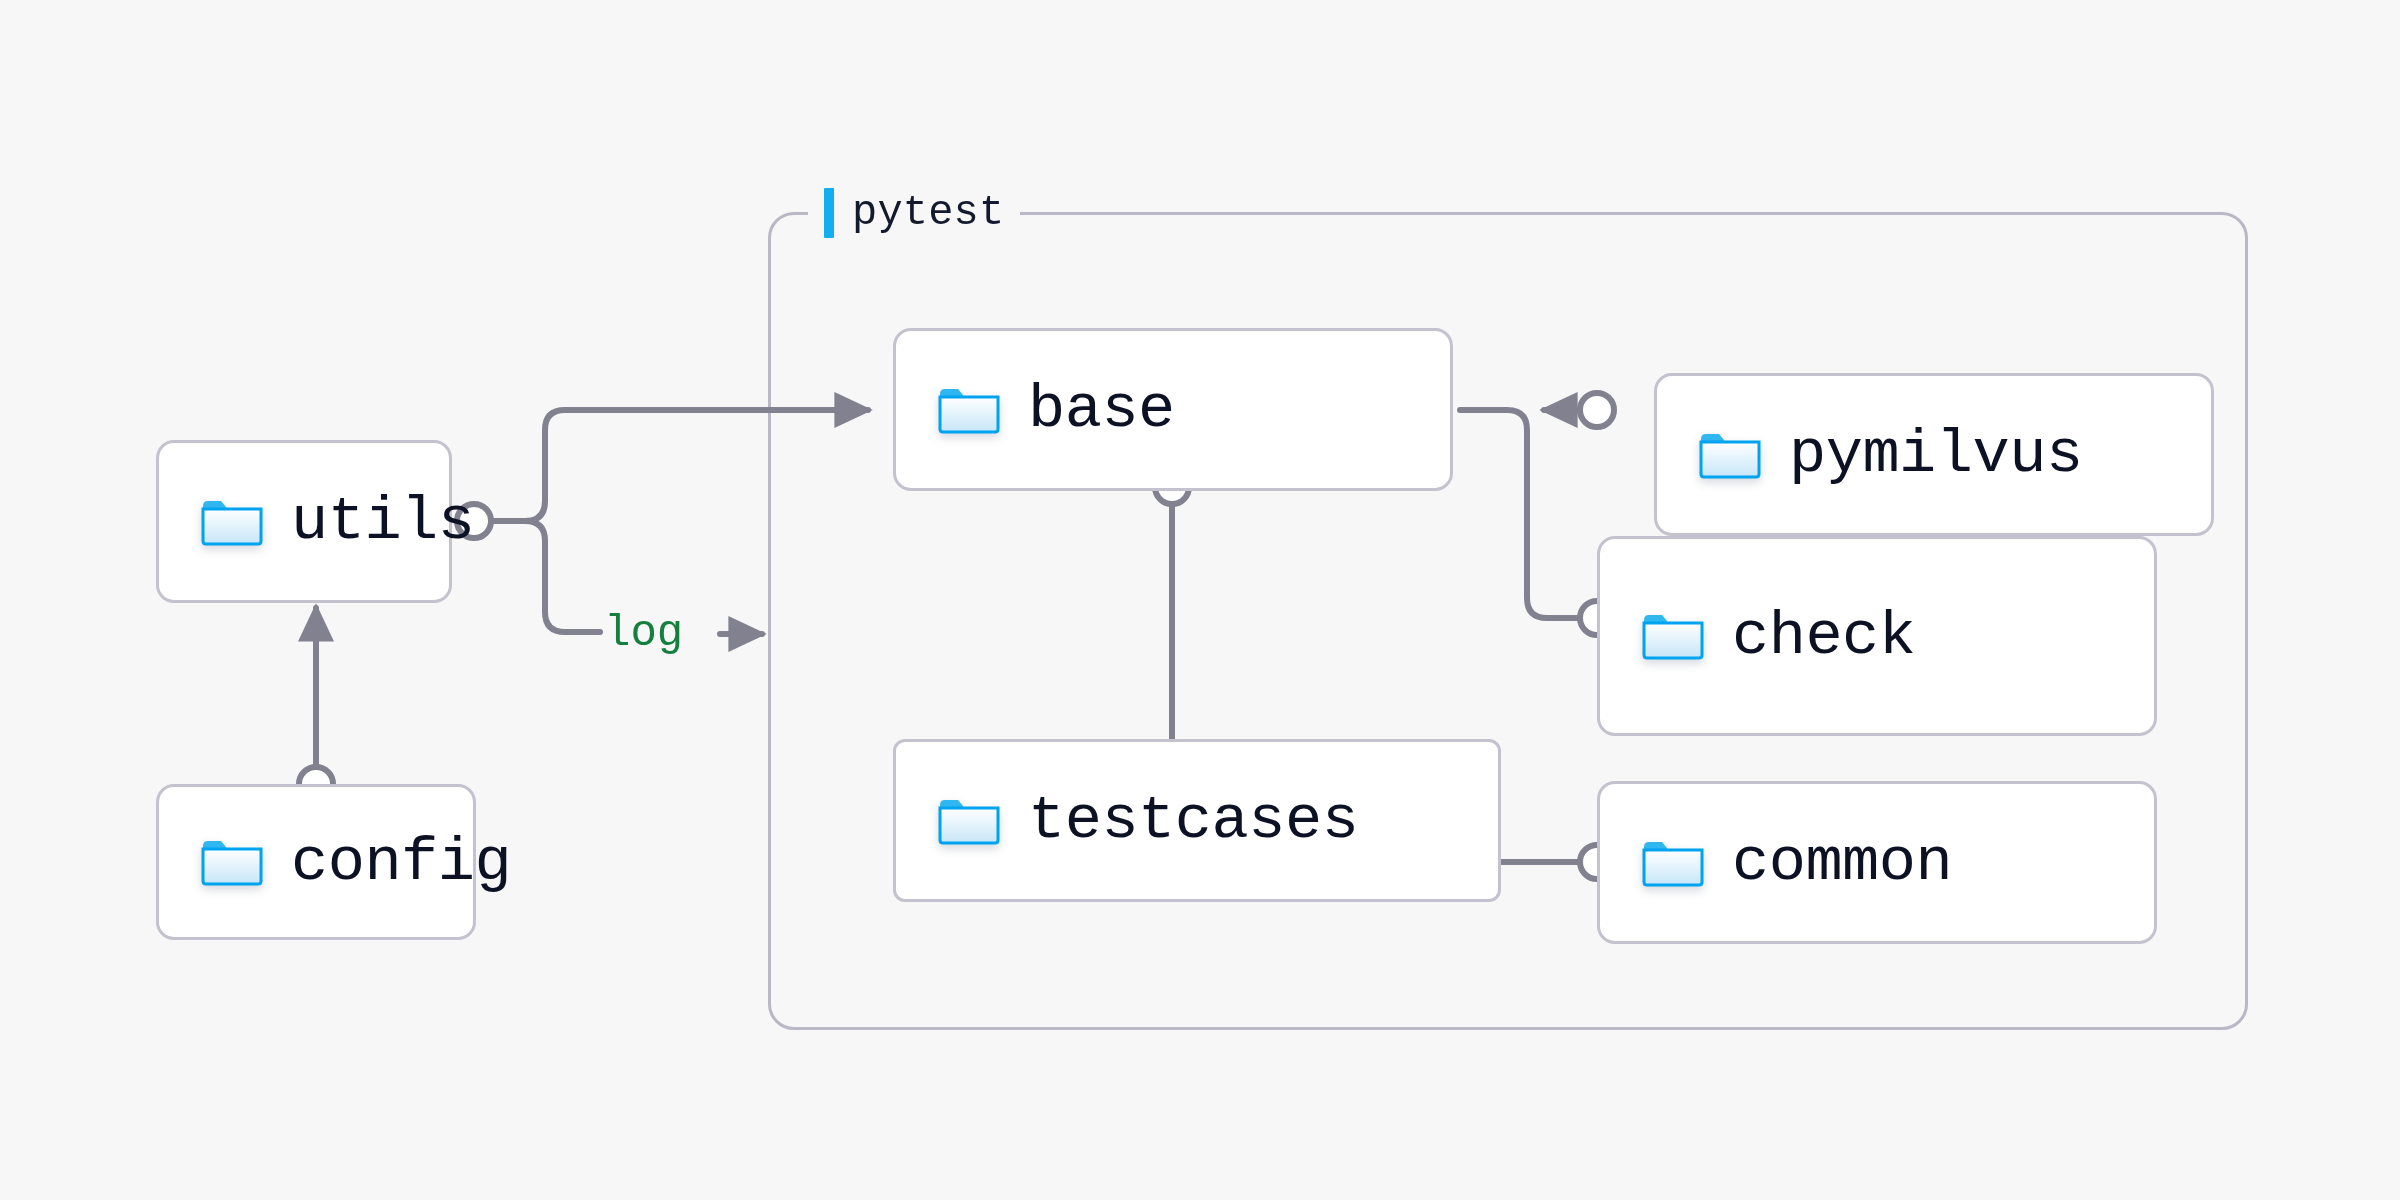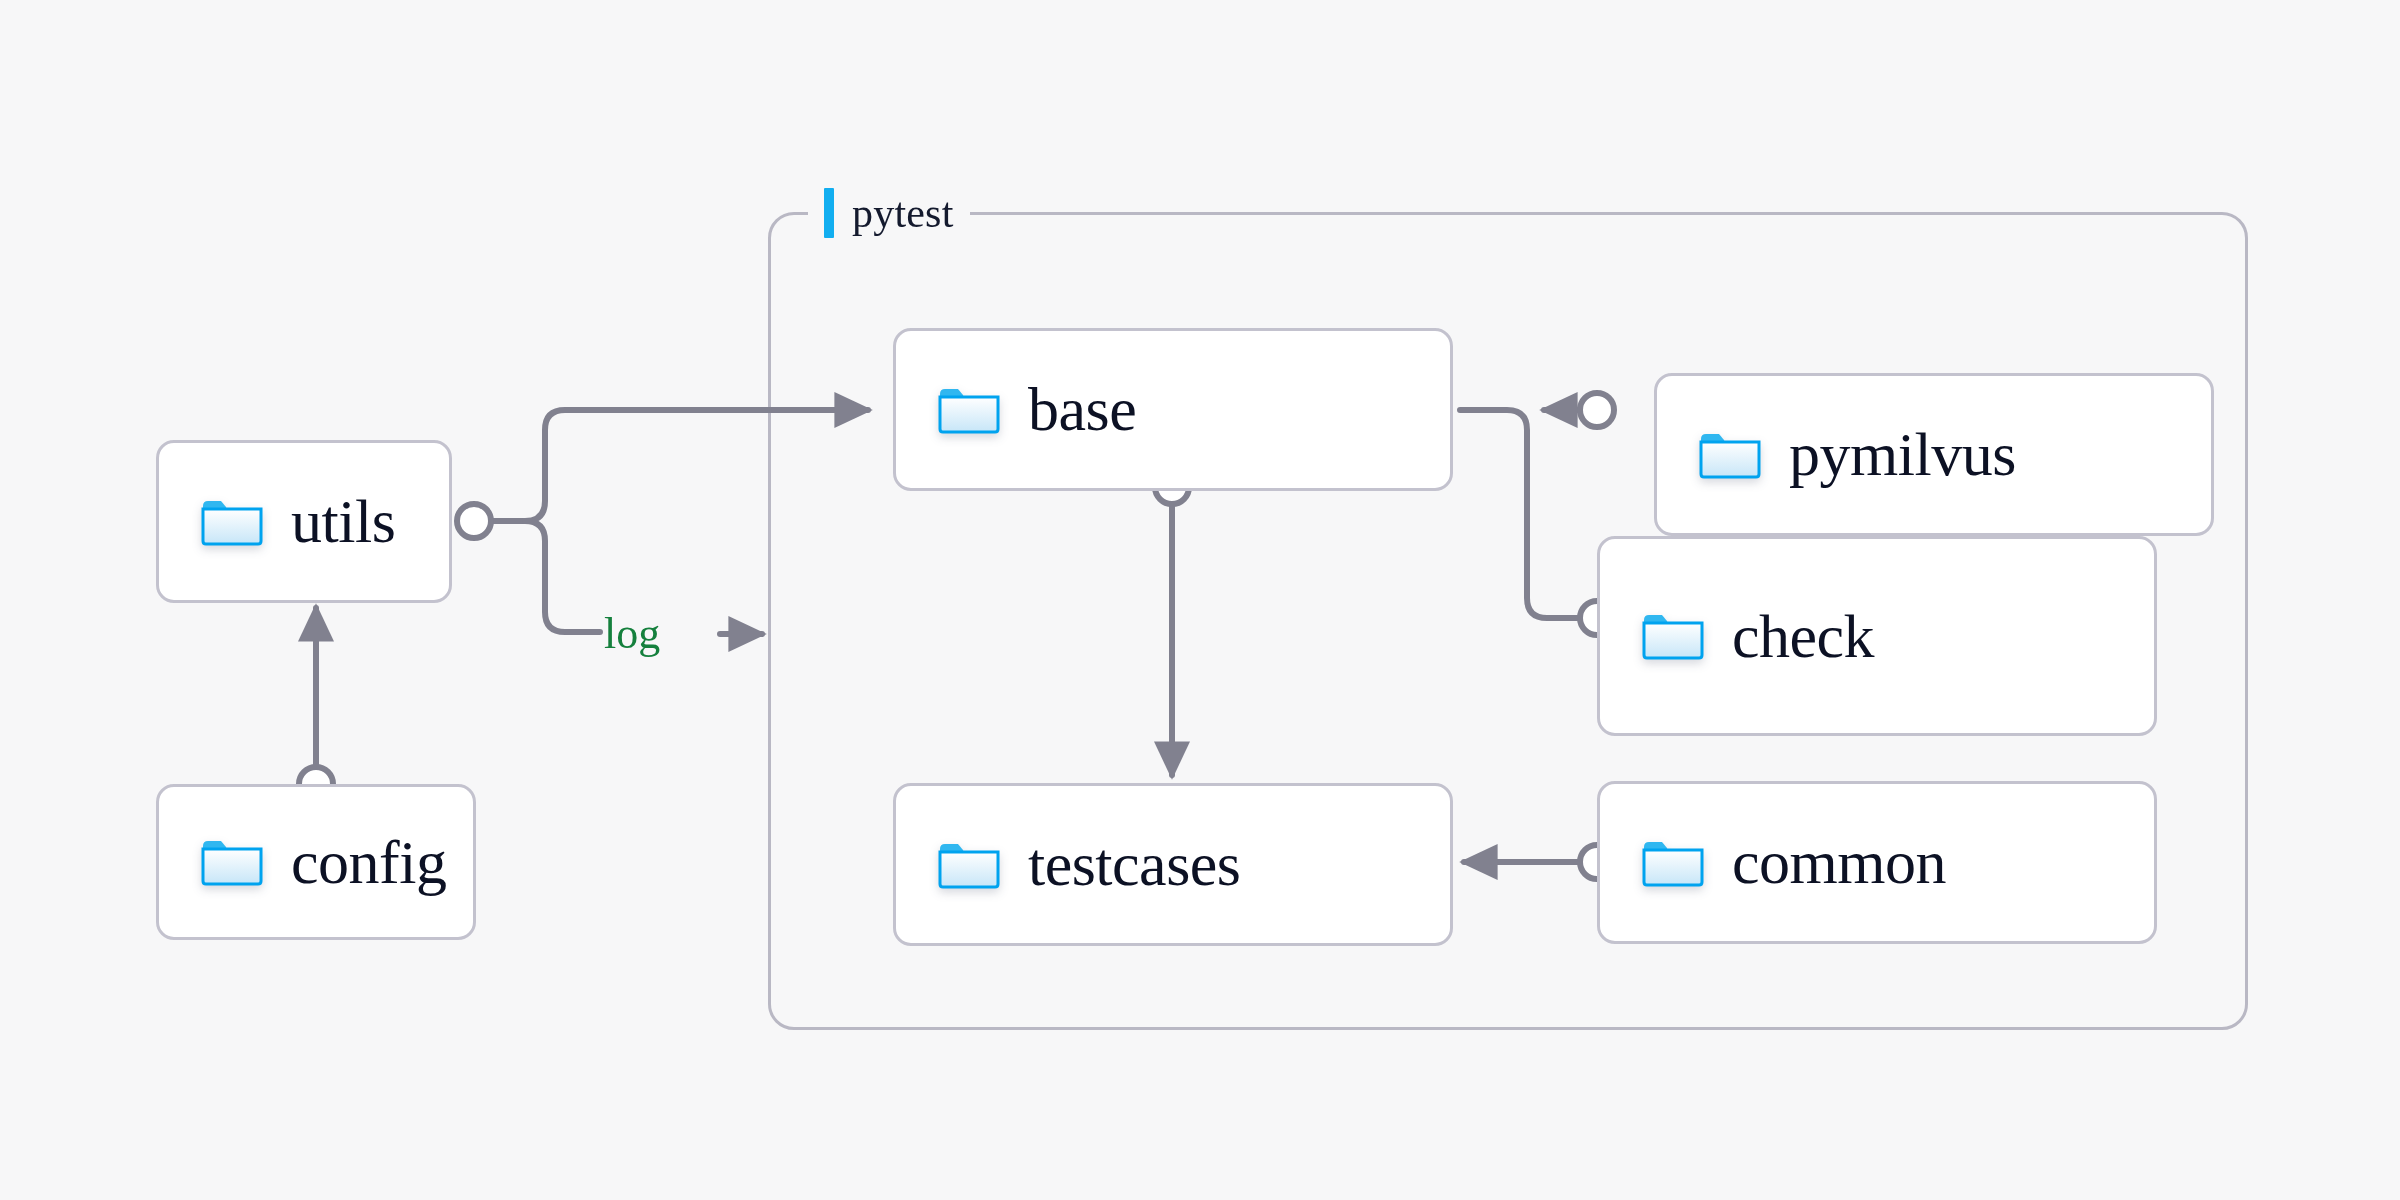--- a/index.html
+++ b/index.html
@@ -5,21 +5,21 @@
   html, body {
     margin: 0;
     padding: 0;
     background: #f7f7f8;
   }
   #canvas {
     position: relative;
     width: 2400px;
     height: 1200px;
     background: #f7f7f8;
-    font-family: Liberation Serif, serif;
+    font-family: Liberation Mono, monospace;
     overflow: hidden;
   }
   
   .group-box {
     position: absolute;
     box-sizing: border-box;
     border: 3px solid #b9b8c4;
     border-radius: 26px;
     background: transparent;
   }
@@ -184,21 +184,21 @@
               <stop offset="100%" stop-color="#c7e6f8"></stop>
           </linearGradient>
         </defs>
         <path d="M2 9 Q2 4 7 4 L20 4 L25 10 L26 14 L2 14 Z" fill="#30b7f0"></path>
         <path d="M2 12 L60 12 L60 44 Q60 47 57 47 L5 47 Q2 47 2 44 Z" fill="url(#fg3)" stroke="#00a3ef" stroke-width="3"></path>
       </svg>
     </span>
     <span class="node-label">base</span>
   </div>
 
-  <div class="node" style="left:893px; top:783px; width:560px; height:163px;">
+  <div class="node" style="left:893px; top:739px; width:608px; height:163px;border-radius:12px;">
     <span class="folder-icon">
       <svg viewBox="0 0 62 50" width="62" height="50" aria-hidden="true">
         <defs>
           <linearGradient id="fg4" x1="0" y1="0" x2="0" y2="1">
             <stop offset="0%" stop-color="#ffffff"></stop>
               <stop offset="100%" stop-color="#c7e6f8"></stop>
           </linearGradient>
         </defs>
         <path d="M2 9 Q2 4 7 4 L20 4 L25 10 L26 14 L2 14 Z" fill="#30b7f0"></path>
         <path d="M2 12 L60 12 L60 44 Q60 47 57 47 L5 47 Q2 47 2 44 Z" fill="url(#fg4)" stroke="#00a3ef" stroke-width="3"></path>

